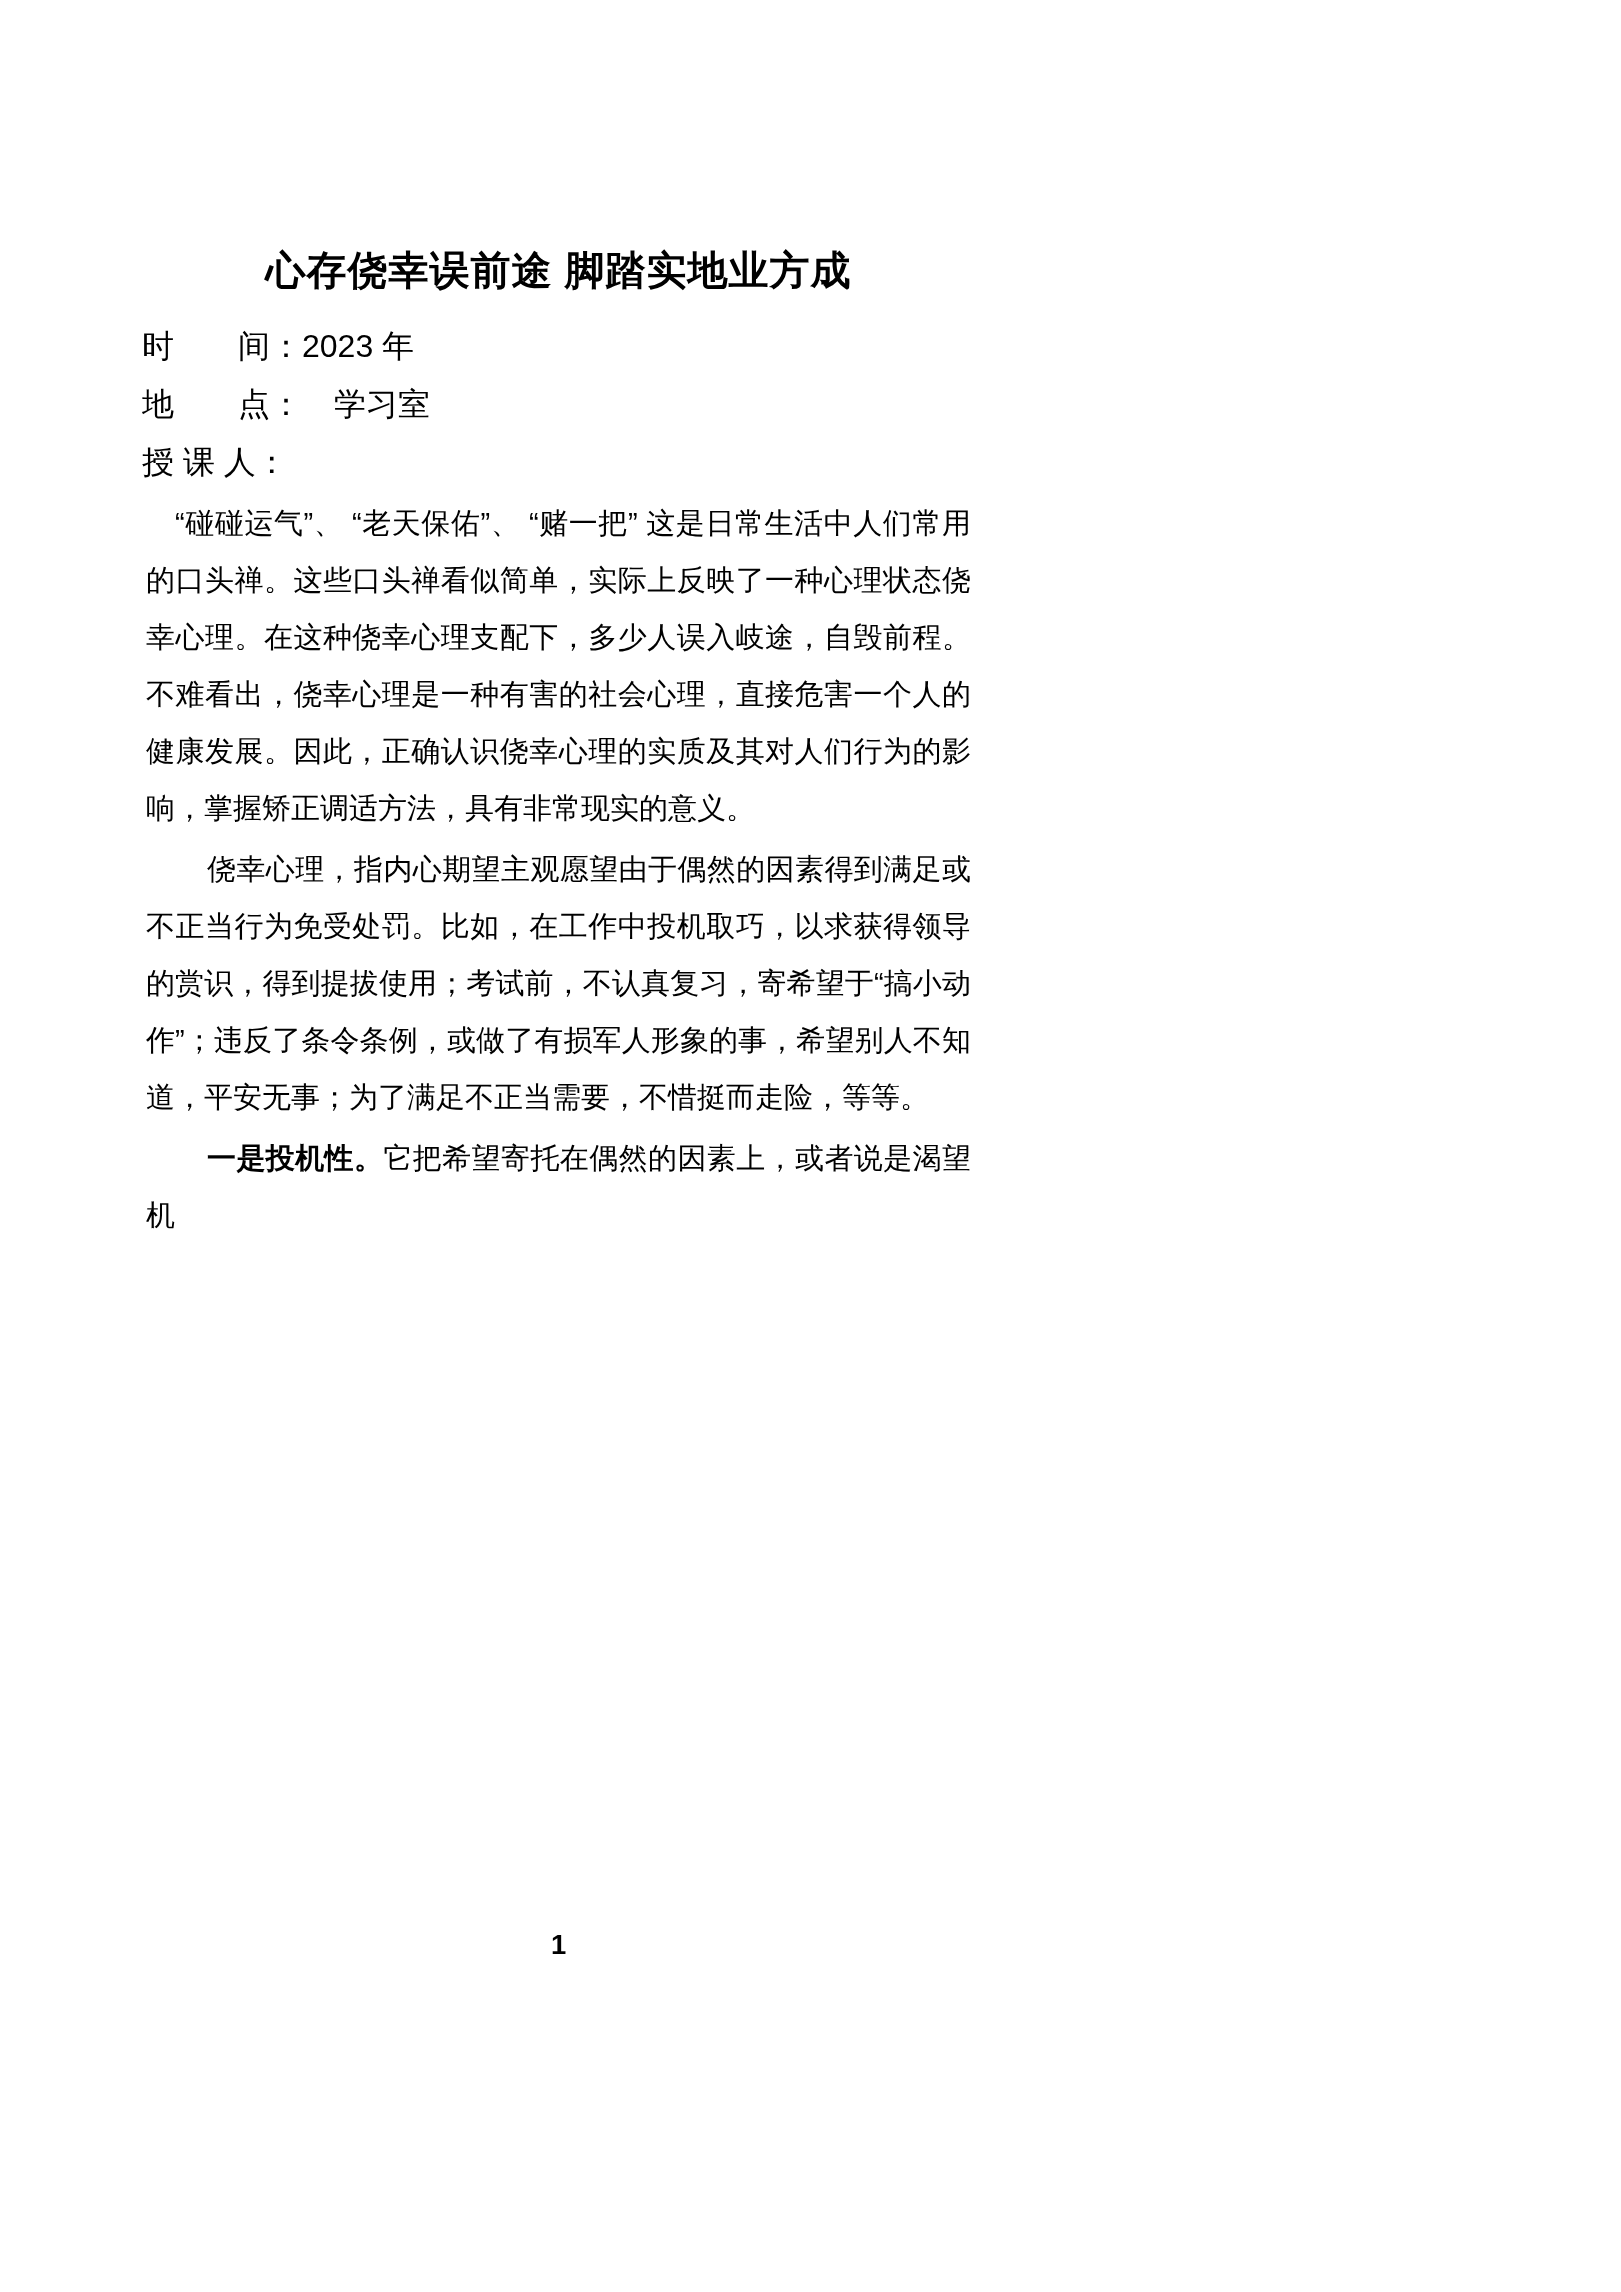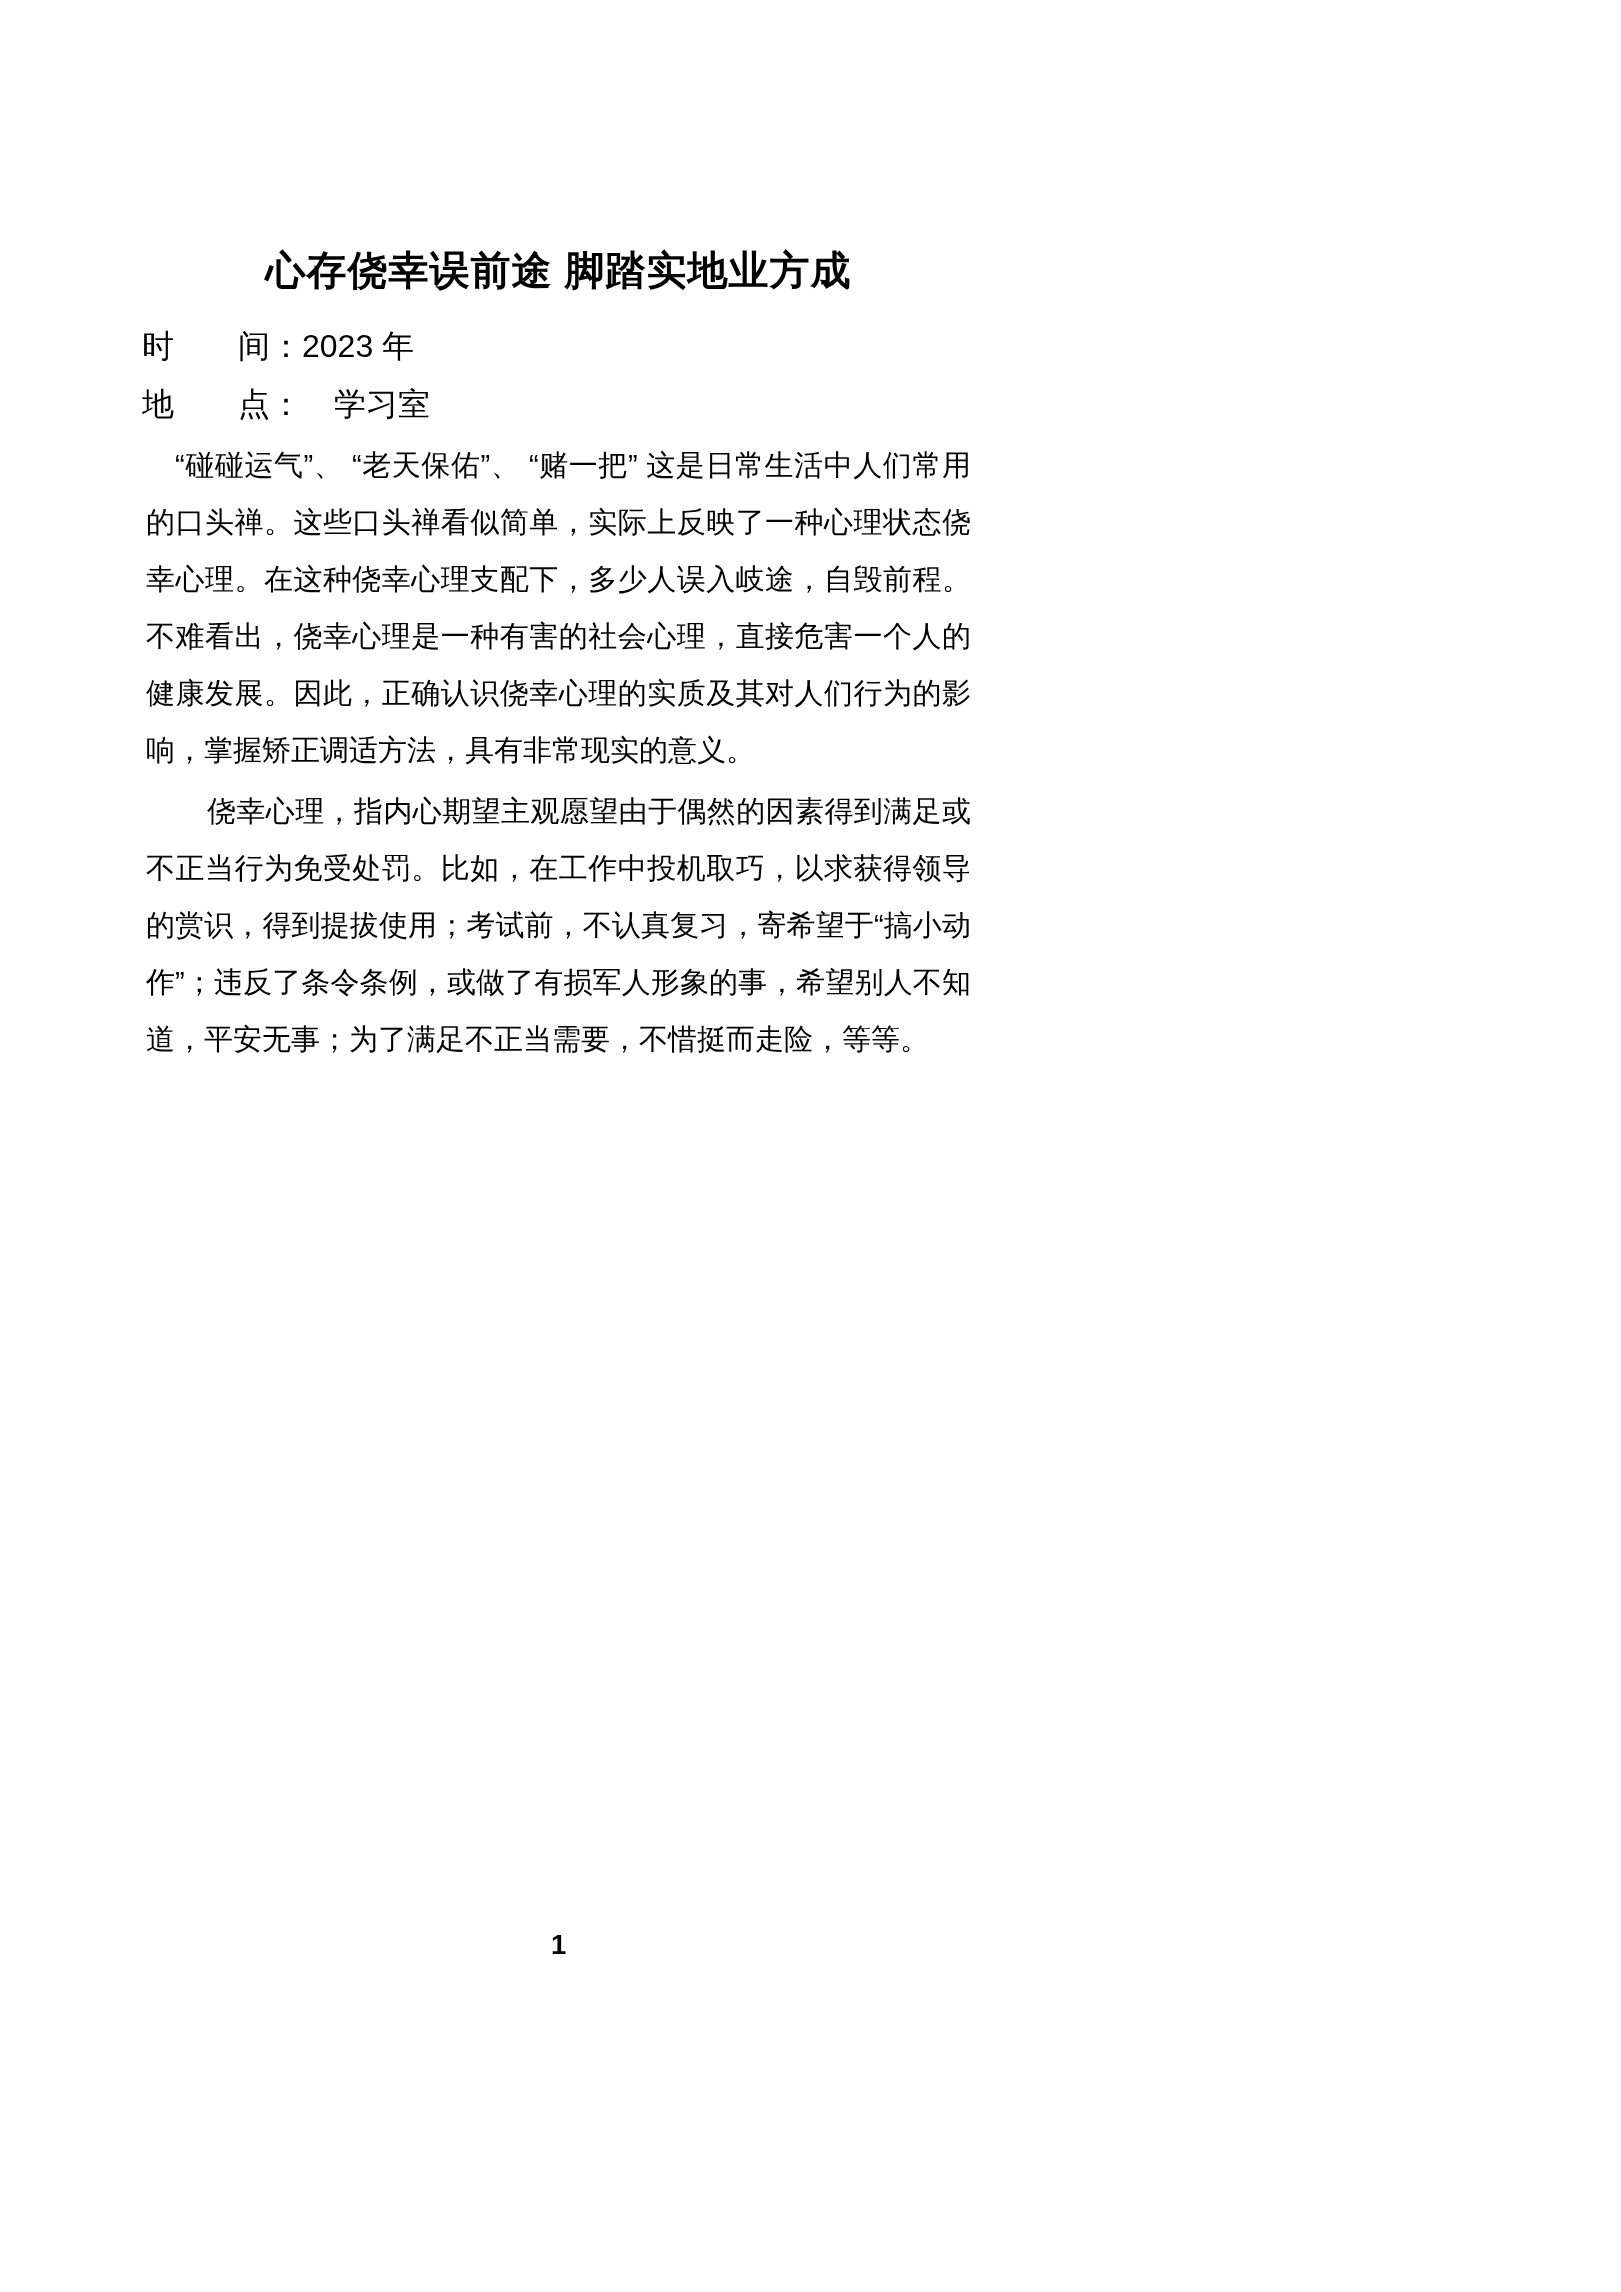--- a/index.html
+++ b/index.html
@@ -68,26 +68,28 @@
 
 <div class="page">
   <div class="content">
 
     <h1 class="title">心存侥幸误前途  脚踏实地业方成</h1>
 
     <div class="meta-line"><span>时　　间：</span><span>2023 年</span></div>
 
     <div class="meta-line"><span>地　　点：</span><span>　学习室</span></div>
 
+    <div class="meta-line"><span>授 课 人：</span><span></span></div>
 
 
     <p class="para first">“碰碰运气”、 “老天保佑”、 “赌一把” 这是日常生活中人们常用的口头禅。这些口头禅看似简单，实际上反映了一种心理状态侥幸心理。在这种侥幸心理支配下，多少人误入岐途，自毁前程。不难看出，侥幸心理是一种有害的社会心理，直接危害一个人的健康发展。因此，正确认识侥幸心理的实质及其对人们行为的影响，掌握矫正调适方法，具有非常现实的意义。</p>
 
 
     <p class="para">侥幸心理，指内心期望主观愿望由于偶然的因素得到满足或不正当行为免受处罚。比如，在工作中投机取巧，以求获得领导的赏识，得到提拔使用；考试前，不认真复习，寄希望于“搞小动作”；违反了条令条例，或做了有损军人形象的事，希望别人不知道，平安无事；为了满足不正当需要，不惜挺而走险，等等。</p>
 
 
+    <p class="para"><span class="bold">一是投机性。</span><span>它把希望寄托在偶然的因素上，或者说是渴望机</span></p>
 
   </div>
 
   <div class="footer">1</div>
 </div>
 
 
 </body></html>

